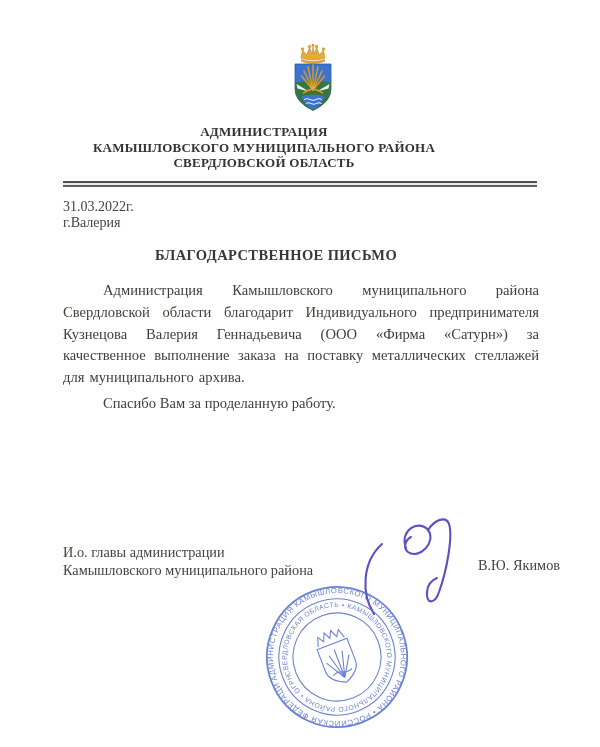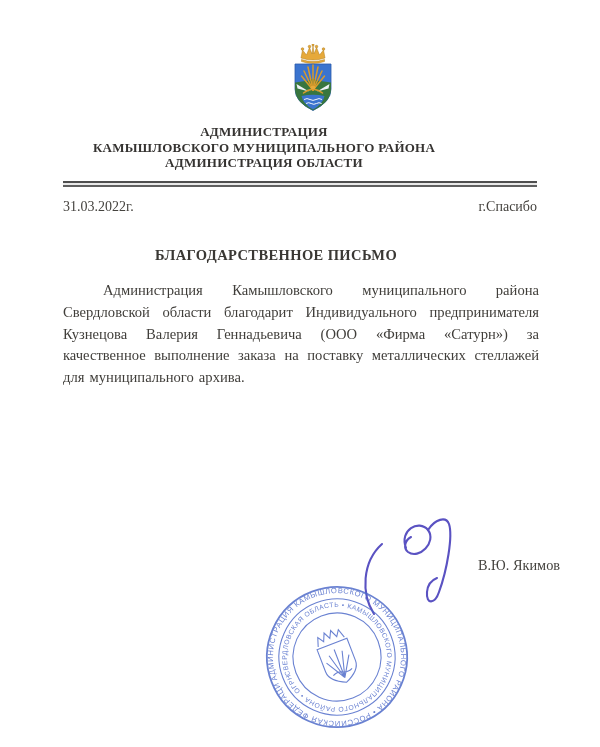--- a/index.html
+++ b/index.html
@@ -22,21 +22,21 @@
   }
   .rule{
     position:absolute;left:63px;top:181px;width:474px;height:2px;
     background:#e9e9e9;
     border-top:2px solid #4f4f4f;border-bottom:2px solid #5f5f5f;
   }
   
   .meta-row{
     position:absolute;left:63px;top:199px;width:474px;
     display:flex;justify-content:space-between;
-    font-size:14px;color:#45433f;
+    font-size:14px;color:#45433f;flex-direction:column;
   }
   
   .doc-title{
     position:absolute;left:0;top:247px;width:552px;margin:0;
     text-align:center;font-size:14.5px;font-weight:bold;
     letter-spacing:.4px;color:#3a3834;
   }
   
   .body-text{
     position:absolute;left:63px;top:280px;width:476px;
@@ -100,35 +100,40 @@
       <path d="M24,46 L35.5,32"></path>
       <path d="M24,45 Q18,46 14.5,49"></path>
       <path d="M24,45 Q30,46 33.5,49"></path>
     </g>
     <ellipse cx="24" cy="43.5" rx="2.6" ry="1.8" fill="#e6a93a"></ellipse>
   </svg>
 
   <div class="org-block">
     <div>АДМИНИСТРАЦИЯ</div>
     <div>КАМЫШЛОВСКОГО МУНИЦИПАЛЬНОГО РАЙОНА</div>
-    <div>АДМИНИСТРАЦИЯ ОБЛАСТИ</div>
+    <div>СВЕРДЛОВСКОЙ ОБЛАСТЬ</div>
   </div>
   <div class="rule"></div>
 
   <div class="meta-row">
     <span>31.03.2022г.</span>
-    <span>г.Спасибо</span>
+    <span>г.Валерия</span>
   </div>
 
   <h1 class="doc-title">БЛАГОДАРСТВЕННОЕ ПИСЬМО</h1>
 
   <div class="body-text">
     <p>Администрация Камышловского муниципального района Свердловской области  благодарит  Индивидуального предпринимателя Кузнецова Валерия Геннадьевича (ООО «Фирма «Сатурн») за качественное выполнение заказа на поставку металлических стеллажей для муниципального архива.</p>
+    <p class="no-justify">Спасибо Вам за проделанную работу.</p>
   </div>
 
+  <div class="sign-left">
+    <div>И.о. главы администрации</div>
+    <div>Камышловского муниципального района</div>
+  </div>
   <div class="sign-name">В.Ю. Якимов</div>
 
   <svg class="autograph" viewBox="0 0 128 118" xmlns="http://www.w3.org/2000/svg">
     <g fill="none" stroke="#5a52c2" stroke-width="2.1" stroke-linecap="round">
       <path d="M25,102 C12,82 13,50 33,32"></path>
       <path d="M57,36 C50,18 70,7 79,18 C88,30 70,48 59,40 C54,36 56,28 62,25"></path>
       <path d="M79,18 C86,7 97,4 100,12 C104,24 98,58 90,80 C86,92 77,93 78,80 C78.6,73 83,68 88,66"></path>
     </g>
   </svg>
 

